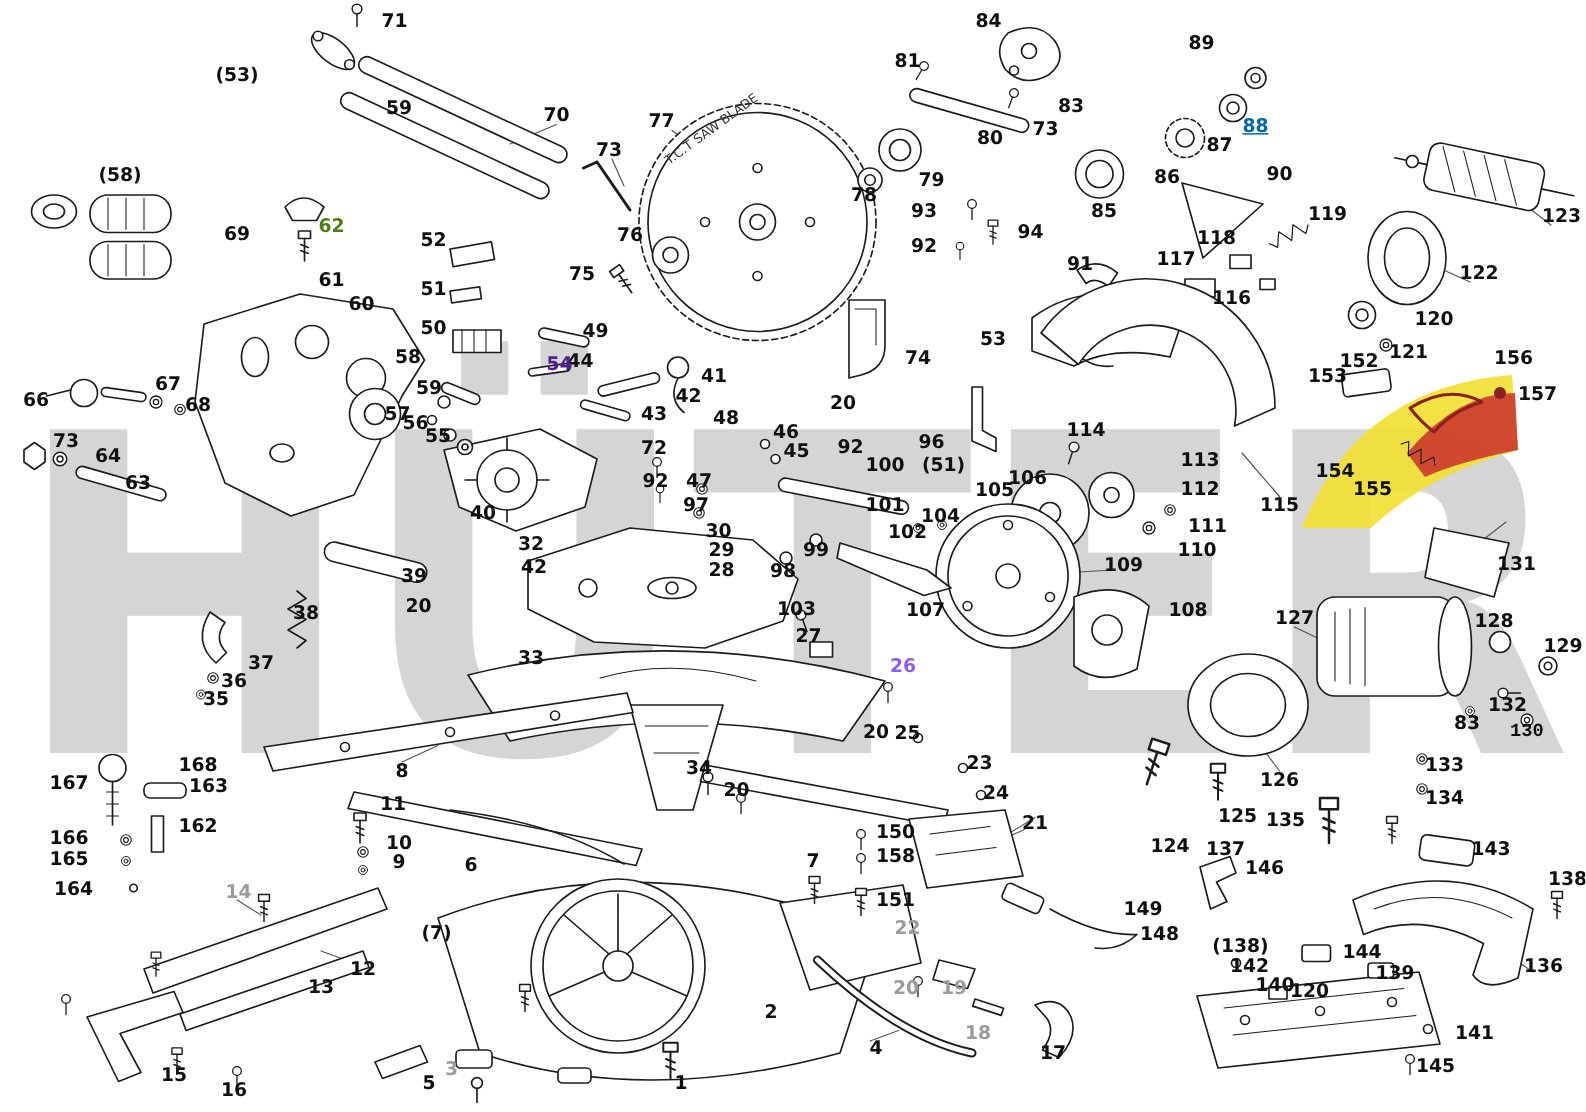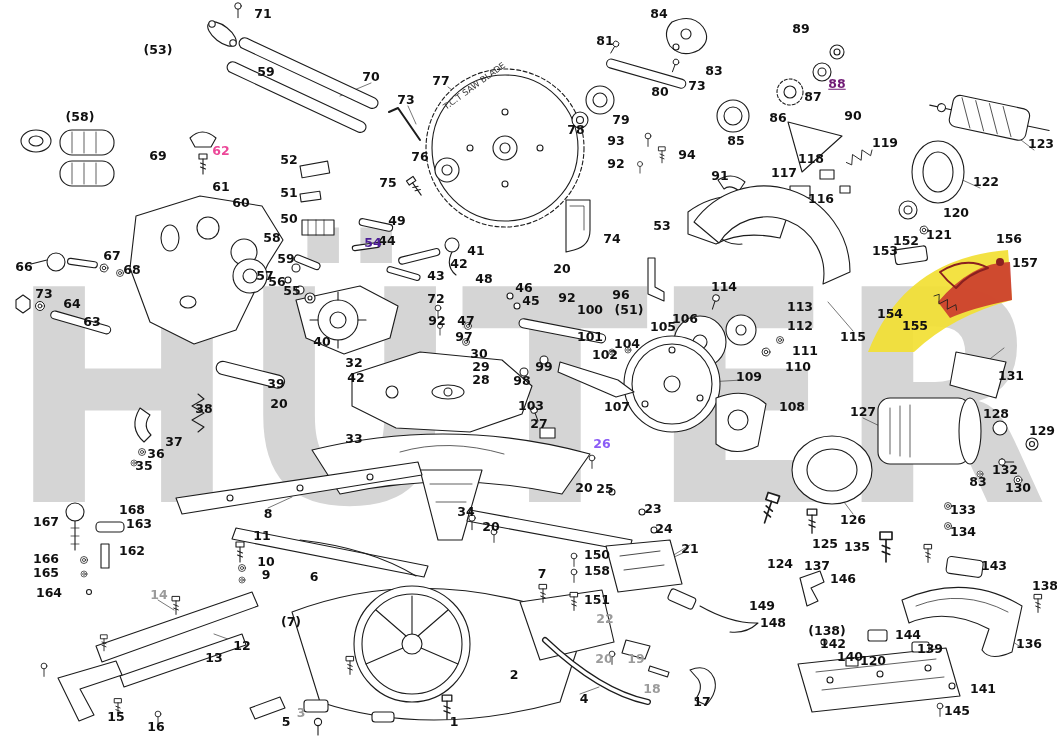--- a/index.html
+++ b/index.html
@@ -399,35 +399,35 @@
 <div id="labels">
       <div class="part-label" style="left: 263px; top: 14px; color: rgb(16, 16, 16);">71</div>
       <div class="part-label" style="left: 659px; top: 14px; color: rgb(16, 16, 16);">84</div>
       <div class="part-label" style="left: 801px; top: 29px; color: rgb(16, 16, 16);">89</div>
       <div class="part-label" style="left: 605px; top: 41px; color: rgb(16, 16, 16);">81</div>
       <div class="part-label" style="left: 158px; top: 50px; color: rgb(16, 16, 16);">(53)</div>
       <div class="part-label" style="left: 266px; top: 72px; color: rgb(16, 16, 16);">59</div>
       <div class="part-label" style="left: 371px; top: 77px; color: rgb(16, 16, 16);">70</div>
       <div class="part-label" style="left: 714px; top: 71px; color: rgb(16, 16, 16);">83</div>
       <div class="part-label" style="left: 697px; top: 86px; color: rgb(16, 16, 16);">73</div>
-      <div class="part-label" style="left: 837px; top: 84px; color: #701a75; text-decoration: underline;">88</div>
+      <div class="part-label" style="left: 837px; top: 84px; color: #0369a1; text-decoration: underline;">88</div>
       <div class="part-label" style="left: 660px; top: 92px; color: rgb(16, 16, 16);">80</div>
       <div class="part-label" style="left: 813px; top: 97px; color: rgb(16, 16, 16);">87</div>
       <div class="part-label" style="left: 441px; top: 81px; color: rgb(16, 16, 16);">77</div>
       <div class="part-label" style="left: 406px; top: 100px; color: rgb(16, 16, 16);">73</div>
       <div class="part-label" style="left: 80px; top: 117px; color: rgb(16, 16, 16);">(58)</div>
       <div class="part-label" style="left: 853px; top: 116px; color: rgb(16, 16, 16);">90</div>
       <div class="part-label" style="left: 778px; top: 118px; color: rgb(16, 16, 16);">86</div>
       <div class="part-label" style="left: 621px; top: 120px; color: rgb(16, 16, 16);">79</div>
       <div class="part-label" style="left: 576px; top: 130px; color: rgb(16, 16, 16);">78</div>
       <div class="part-label" style="left: 616px; top: 141px; color: rgb(16, 16, 16);">93</div>
       <div class="part-label" style="left: 736px; top: 141px; color: rgb(16, 16, 16);">85</div>
       <div class="part-label" style="left: 885px; top: 143px; color: rgb(16, 16, 16);">119</div>
       <div class="part-label" style="left: 1041px; top: 144px; color: rgb(16, 16, 16);">123</div>
-      <div class="part-label" style="left: 221px; top: 151px; color: #ec4899;">62</div>
+      <div class="part-label" style="left: 221px; top: 151px; color: #4d7c0f;">62</div>
       <div class="part-label" style="left: 158px; top: 156px; color: rgb(16, 16, 16);">69</div>
       <div class="part-label" style="left: 687px; top: 155px; color: rgb(16, 16, 16);">94</div>
       <div class="part-label" style="left: 811px; top: 159px; color: rgb(16, 16, 16);">118</div>
       <div class="part-label" style="left: 289px; top: 160px; color: rgb(16, 16, 16);">52</div>
       <div class="part-label" style="left: 420px; top: 157px; color: rgb(16, 16, 16);">76</div>
       <div class="part-label" style="left: 616px; top: 164px; color: rgb(16, 16, 16);">92</div>
       <div class="part-label" style="left: 784px; top: 173px; color: rgb(16, 16, 16);">117</div>
       <div class="part-label" style="left: 720px; top: 176px; color: rgb(16, 16, 16);">91</div>
       <div class="part-label" style="left: 388px; top: 183px; color: rgb(16, 16, 16);">75</div>
       <div class="part-label" style="left: 221px; top: 187px; color: rgb(16, 16, 16);">61</div>
@@ -508,21 +508,21 @@
       <div class="part-label" style="left: 1042px; top: 431px; color: rgb(16, 16, 16);">129</div>
       <div class="part-label" style="left: 174px; top: 442px; color: rgb(16, 16, 16);">37</div>
       <div class="part-label" style="left: 602px; top: 444px; color: #8b5cf6;">26</div>
       <div class="part-label" style="left: 354px; top: 439px; color: rgb(16, 16, 16);">33</div>
       <div class="part-label" style="left: 156px; top: 454px; color: rgb(16, 16, 16);">36</div>
       <div class="part-label" style="left: 144px; top: 466px; color: rgb(16, 16, 16);">35</div>
       <div class="part-label" style="left: 1005px; top: 470px; color: rgb(16, 16, 16);">132</div>
       <div class="part-label" style="left: 978px; top: 482px; color: rgb(16, 16, 16);">83</div>
       <div class="part-label" style="left: 584px; top: 488px; color: rgb(16, 16, 16);">20</div>
       <div class="part-label" style="left: 605px; top: 489px; color: rgb(16, 16, 16);">25</div>
-      <div class="part-label" style="left: 1018px; top: 488px; color: rgb(16, 16, 16);">130</div>
+      <div class="part-label" style="left: 1018px; top: 488px; color: rgb(16, 16, 16); font-family: Liberation Mono, monospace;">130</div>
       <div class="part-label" style="left: 653px; top: 509px; color: rgb(16, 16, 16);">23</div>
       <div class="part-label" style="left: 963px; top: 510px; color: rgb(16, 16, 16);">133</div>
       <div class="part-label" style="left: 132px; top: 510px; color: rgb(16, 16, 16);">168</div>
       <div class="part-label" style="left: 46px; top: 522px; color: rgb(16, 16, 16);">167</div>
       <div class="part-label" style="left: 268px; top: 514px; color: rgb(16, 16, 16);">8</div>
       <div class="part-label" style="left: 466px; top: 512px; color: rgb(16, 16, 16);">34</div>
       <div class="part-label" style="left: 139px; top: 524px; color: rgb(16, 16, 16);">163</div>
       <div class="part-label" style="left: 853px; top: 520px; color: rgb(16, 16, 16);">126</div>
       <div class="part-label" style="left: 664px; top: 529px; color: rgb(16, 16, 16);">24</div>
       <div class="part-label" style="left: 491px; top: 527px; color: rgb(16, 16, 16);">20</div>

